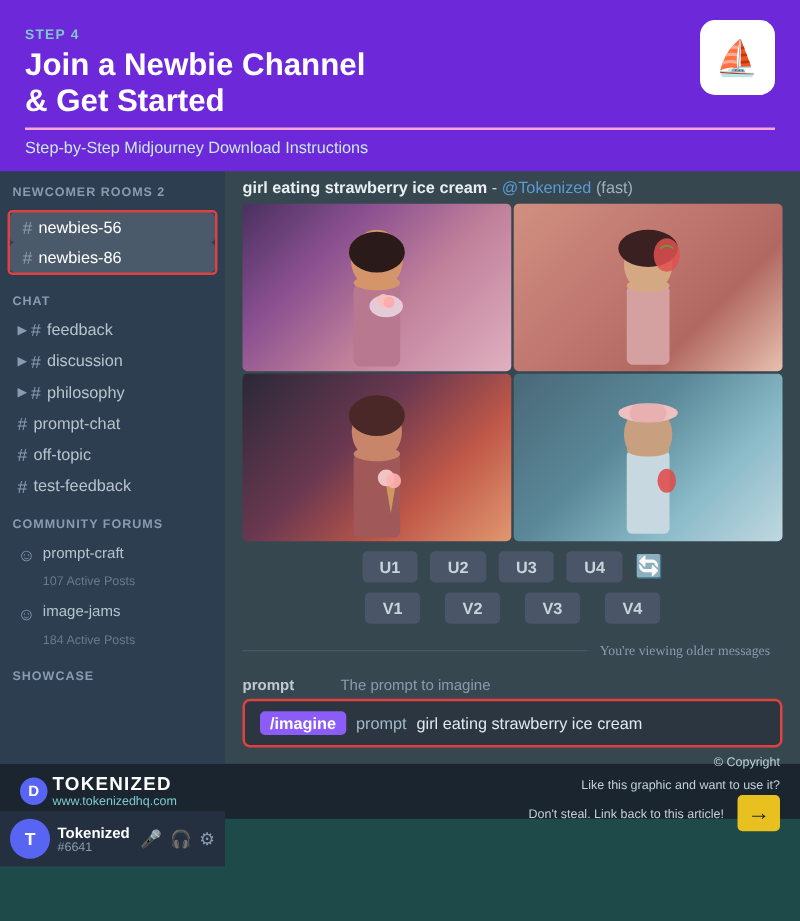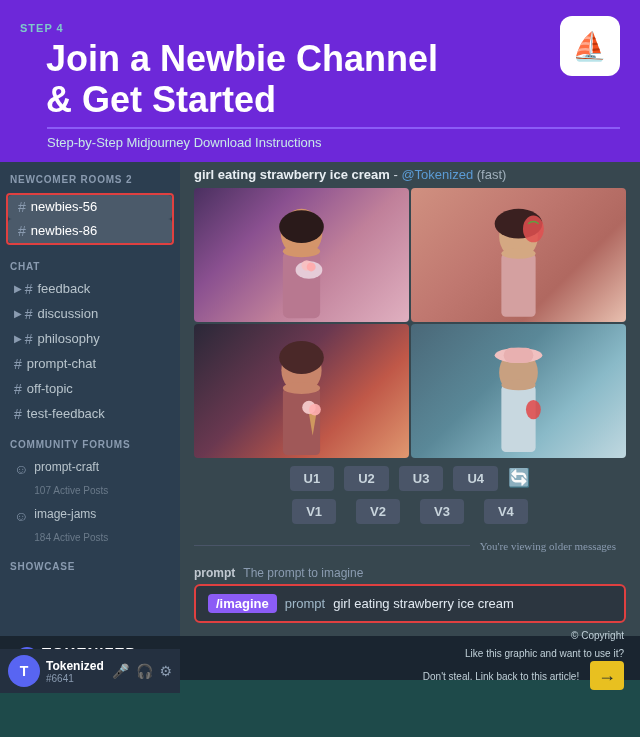--- a/index.html
+++ b/index.html
@@ -19,34 +19,32 @@
     }
     .step-label {
       color: #7ecaca;
       font-size: 11px;
       font-weight: 600;
       letter-spacing: 1px;
       text-transform: uppercase;
     }
     .header-title {
       color: #ffffff;
-      font-size: 36px;
+      font-size: 25px;
       font-weight: 900;
       line-height: 1.15;
       margin-top: 2px;
-      margin-left: 26px;
     }
     .header-subtitle {
       color: #c8e8e8;
       font-size: 13px;
       font-weight: 400;
       margin-top: 6px;
-      border-top: 2px solid #8b5cf6;
+      border-top: 2px solid #f9a8d4;
       padding-top: 6px;
-      margin-left: 27px;
     }
     .logo-box {
       position: absolute;
       right: 20px;
       top: 16px;
       width: 60px;
       height: 60px;
       background: white;
       border-radius: 12px;
       display: flex;
@@ -296,20 +294,21 @@
     }
     .prompt-label {
       color: #c0c8d0;
       font-size: 12px;
       font-weight: 600;
       margin-right: 8px;
     }
     .prompt-desc {
       color: #8a9bb0;
       font-size: 12px;
+      margin-left: 29px;
     }
     .prompt-input-box {
       border: 2px solid #e04040;
       border-radius: 6px;
       background: #2c3640;
       padding: 8px 12px;
       display: flex;
       align-items: center;
       gap: 8px;
     }

